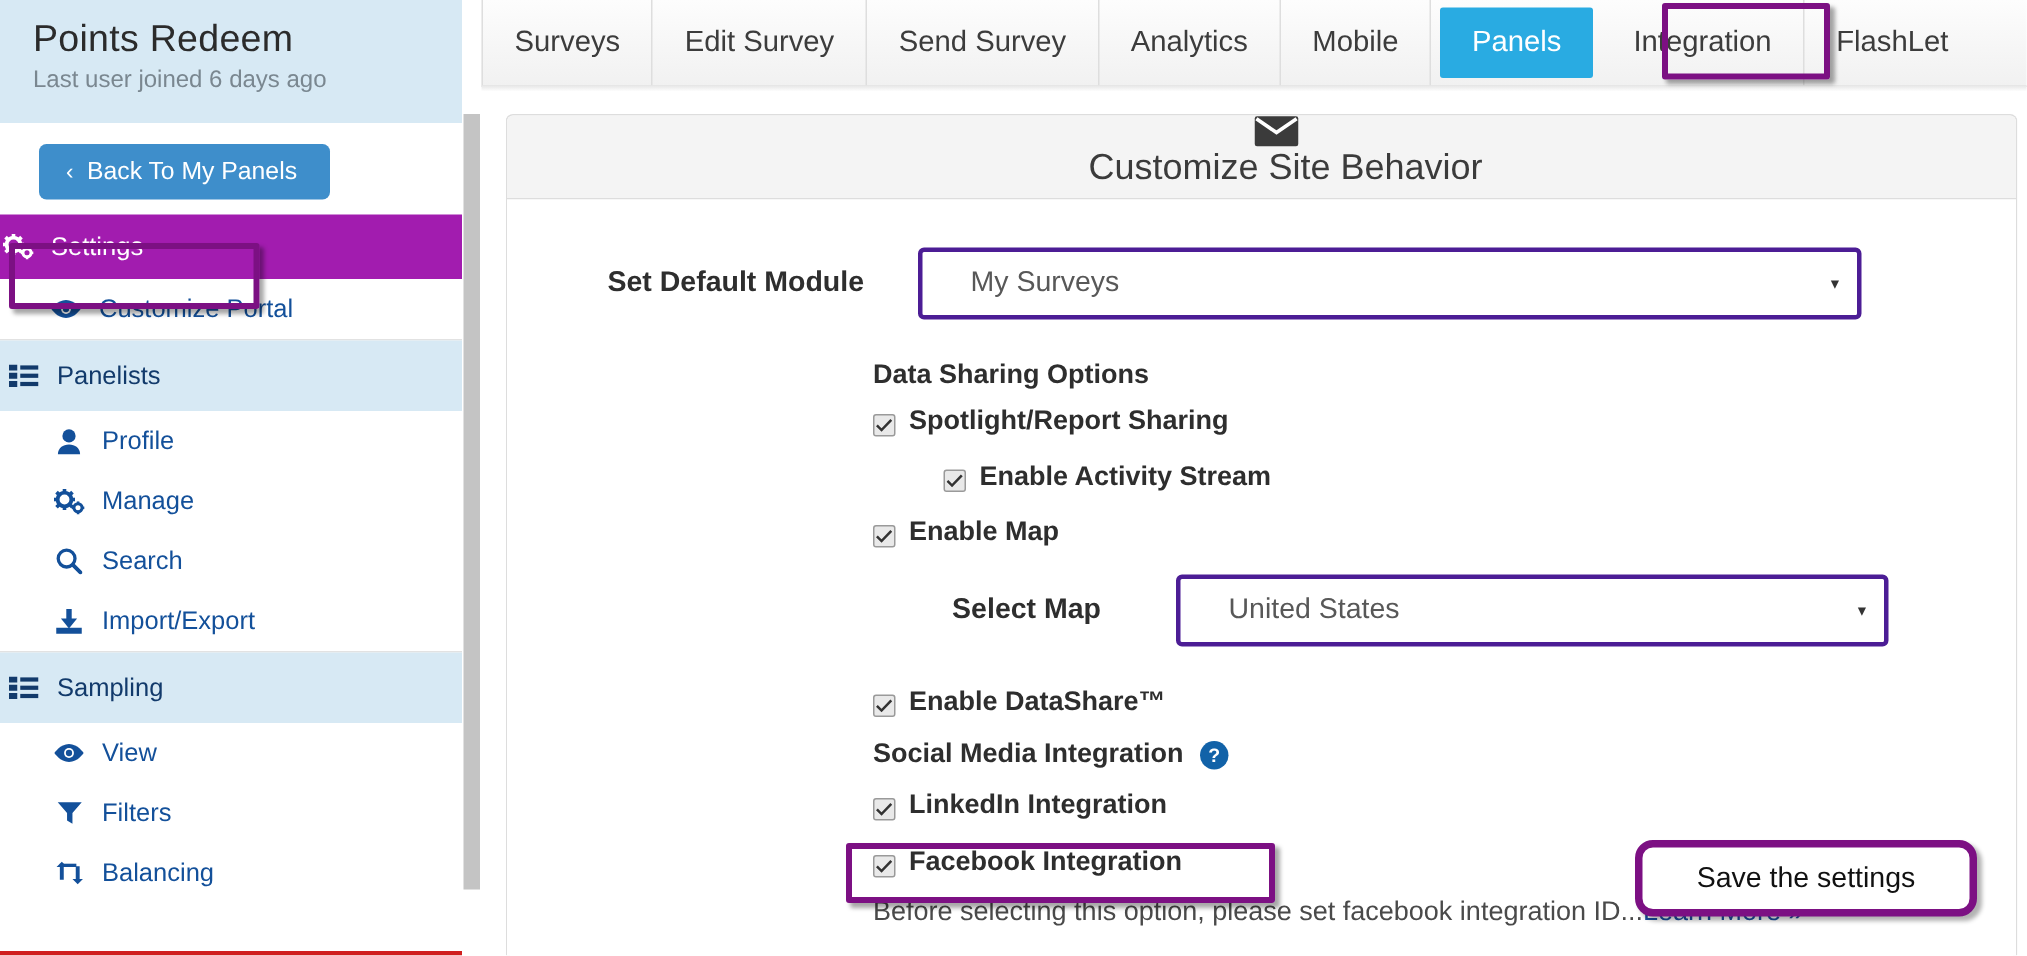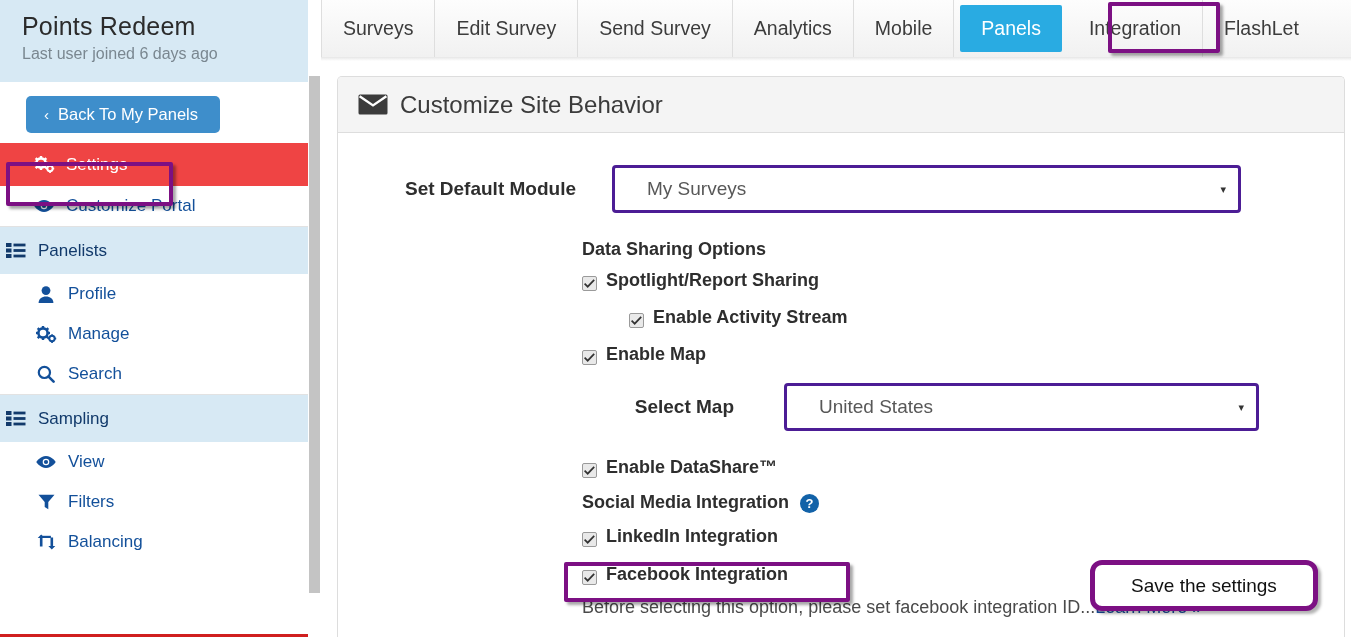--- a/index.html
+++ b/index.html
@@ -36,21 +36,21 @@
 
   .nav-row{
     display:flex;align-items:center;height:40px;box-sizing:border-box;
     font-size:17px;cursor:pointer;
   }
   .nav-group{
     background:#d7e9f4;color:#123a6b;font-weight:400;padding-left:4px;height:47px;
   }
   .nav-group .ic{margin-right:11px;}
   .nav-active{
-    background:#ef4444;color:#ffffff;padding-left:32px;height:43px;
+    background:#a21caf;color:#ffffff;height:43px;
   }
   .nav-sub{
     background:#ffffff;color:#13509a;padding-left:32px;height:40px;
   }
   .nav-sub2{
     background:#ffffff;color:#13509a;padding-left:34px;height:40px;
   }
   .nav-row .ic{
     display:inline-flex;align-items:center;justify-content:center;
     width:24px;margin-right:10px;flex:0 0 24px;
@@ -80,21 +80,21 @@
     background:linear-gradient(#e6e6e6,#ffffff);}
 
   
   .card{
     position:absolute;left:337px;top:76px;width:1008px;height:561px;
     background:#ffffff;border:1px solid #dddddd;border-bottom:none;
     border-radius:5px 5px 0 0;box-sizing:border-box;
   }
   .card-head{
     height:55px;background:#f4f4f4;border-bottom:1px solid #dddddd;
-    border-radius:4px 4px 0 0;display:flex;align-items:center;padding-left:20px;
+    border-radius:4px 4px 0 0;display:flex;align-items:center;padding-left:20px;flex-direction:column;
   }
   .card-title{font-size:24px;color:#3b3b3b;margin-left:12px;}
   .env-icon{display:inline-flex;align-items:center;}
 
   .card-body{padding:26px 0 0 0;position:relative;height:504px;box-sizing:border-box;}
 
   .form-row{display:flex;align-items:center;margin-bottom:0;}
   .field-label{
     font-size:19px;font-weight:bold;color:#2e2e2e;text-align:right;
   }
@@ -257,20 +257,30 @@
     <div class="nav-row nav-sub2">
       <span class="ic">
         <svg width="18" height="18" viewBox="0 0 18 18">
           <circle cx="7.4" cy="7.4" r="5.6" fill="none" stroke="#13509a" stroke-width="2.2"></circle>
           <line x1="11.6" y1="11.6" x2="16.6" y2="16.6" stroke="#13509a" stroke-width="2.6" stroke-linecap="round"></line>
         </svg>
       </span>
       <span>Search</span>
     </div>
 
+    <div class="nav-row nav-sub2">
+      <span class="ic">
+        <svg width="18" height="17" viewBox="0 0 18 17">
+          <rect x="7.2" y="0" width="3.6" height="7" fill="#13509a"></rect>
+          <path d="M3.6 6.4h10.8L9 13z" fill="#13509a"></path>
+          <path d="M0.5 12.5h17v4h-17z" fill="#13509a"></path>
+        </svg>
+      </span>
+      <span>Import/Export</span>
+    </div>
 
     <div class="divider"></div>
 
     <div class="nav-row nav-group">
       <span class="ic">
         <svg width="20" height="15" viewBox="0 0 20 15">
           <g fill="#123a6b">
             <rect x="0" y="0" width="5.5" height="4"></rect>
               <rect x="0" y="5.5" width="5.5" height="4"></rect>
               <rect x="0" y="11" width="5.5" height="4"></rect>

